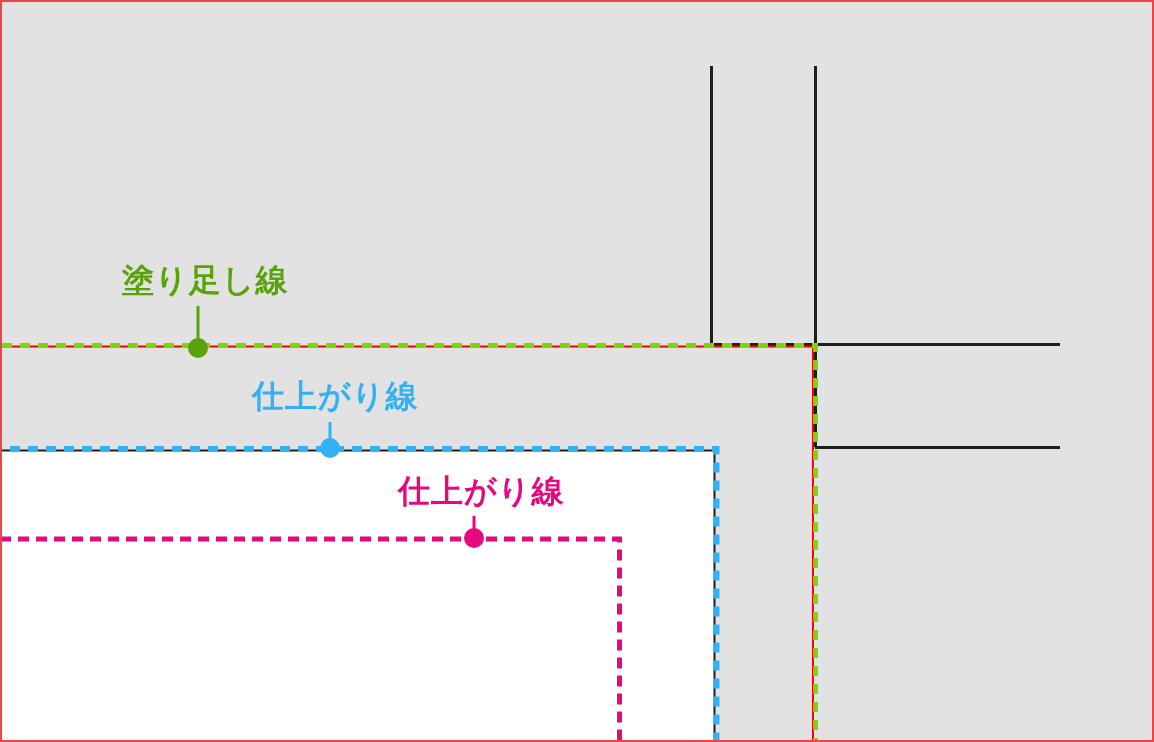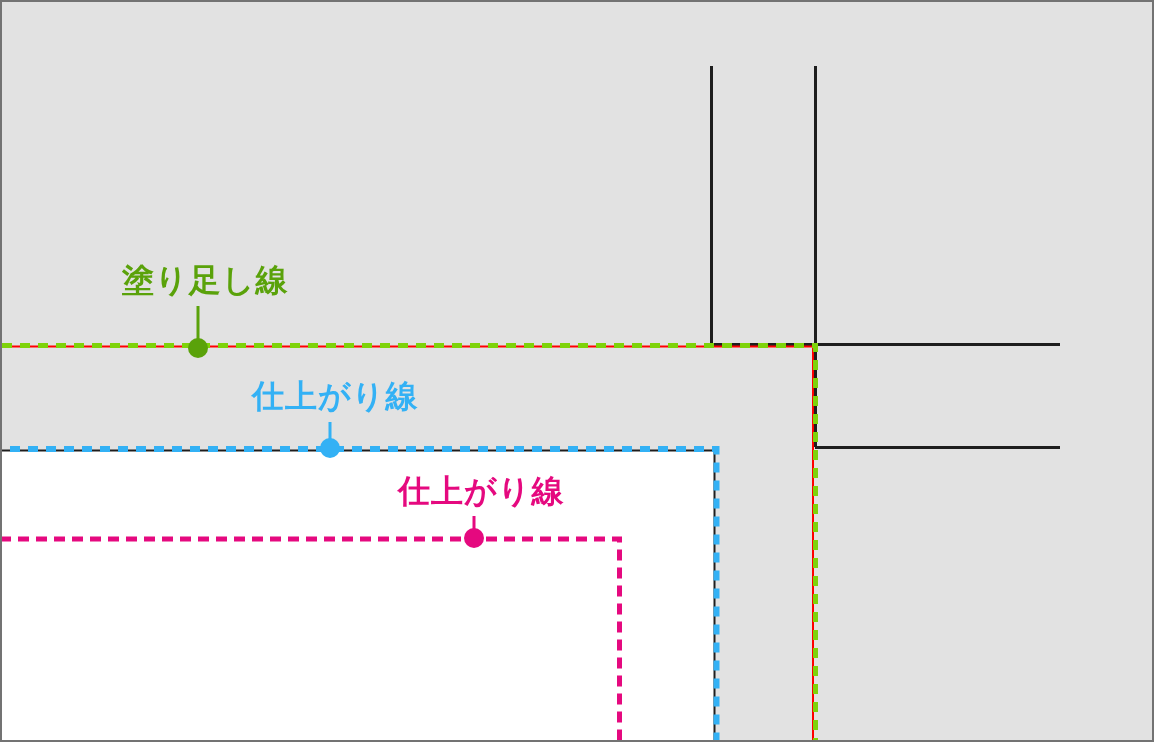--- a/index.html
+++ b/index.html
@@ -1,21 +1,21 @@
 <!DOCTYPE html>
 <html><head>
   <meta charset="utf-8">
   <style>
     html, body { margin: 0; padding: 0; }
     body { width: 1154px; height: 742px; overflow: hidden; background: #e2e2e2; }
     .canvas {
       position: relative;
       width: 1154px; height: 742px;
       box-sizing: border-box;
-      border: 2px solid #737373;
+      border: 2px solid #ef4444;
       background: #e2e2e2;
       overflow: hidden;
       font-family: "DejaVu Sans", "Liberation Sans", sans-serif;
     }
     svg.art { position: absolute; left: -2px; top: -2px; width: 1154px; height: 742px; }
     .label {
       position: absolute;
       font-size: 32px;
       font-weight: bold;
       letter-spacing: 1px;

